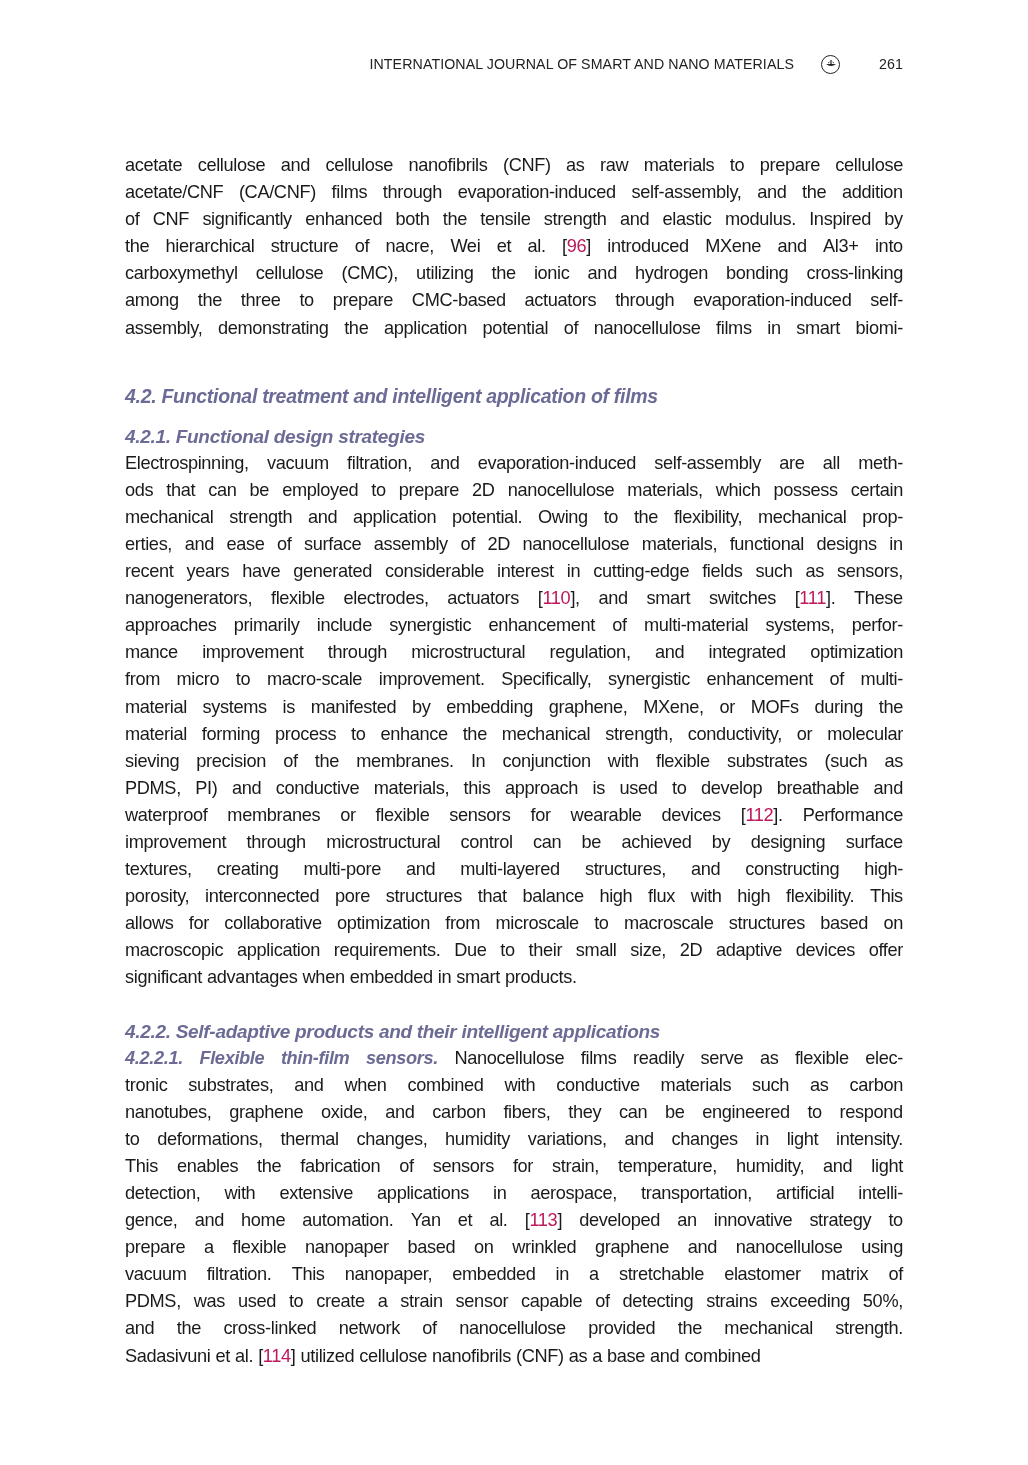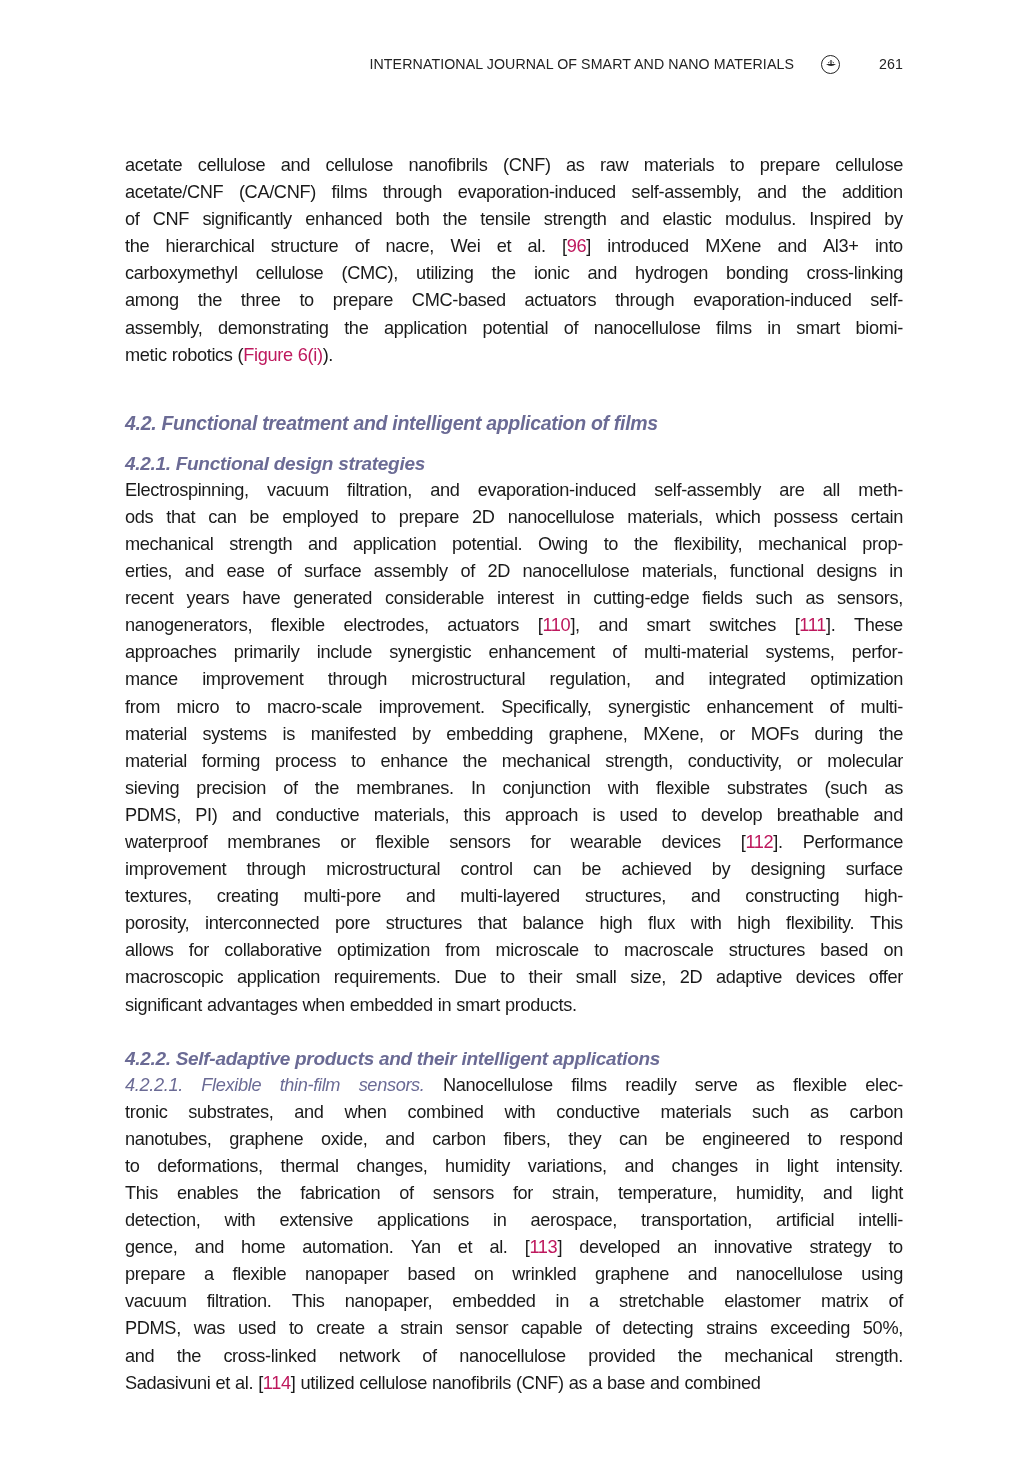--- a/index.html
+++ b/index.html
@@ -32,21 +32,21 @@
     .line.last .w { margin-right: 5px; }
     .link { color: #be185d; }
     .h2 {
       font-size: 19.5px; font-style: italic; font-weight: bold; color: #6b6b95;
       height: 28px; line-height: 28px; letter-spacing: -0.3px;
     }
     .h3 {
       font-size: 19px; font-style: italic; color: #6b6b95;
       height: 27px; line-height: 27px; letter-spacing: -0.3px; font-weight: bold;
     }
-    .h4 { font-style: italic; color: #6b6b95; font-weight: normal; }
+    .h4 { font-style: italic; color: #6b6b95; font-weight: bold; }
   </style>
 </head>
 <body>
 
 <div class="running-head">
   <span>INTERNATIONAL JOURNAL OF SMART AND NANO MATERIALS</span>
   <span class="logo">
     <svg viewBox="0 0 12 10">
       <path d="M1 5 Q6 9 11 5 Z" fill="#222"></path>
       <rect x="5.4" y="1" width="1.2" height="4" fill="#222"></rect>
@@ -144,26 +144,20 @@
         <span class="w"><span>the</span></span>
         <span class="w"><span>application</span></span>
         <span class="w"><span>potential</span></span>
         <span class="w"><span>of</span></span>
         <span class="w"><span>nanocellulose</span></span>
         <span class="w"><span>films</span></span>
         <span class="w"><span>in</span></span>
         <span class="w"><span>smart</span></span>
         <span class="w"><span>biomi-</span></span>
       </div>
-      <div class="line last">
-        <span class="w"><span>metic</span></span>
-        <span class="w"><span>robotics</span></span>
-        <span class="w"><span>(</span><span class="link">Figure</span></span>
-        <span class="w"><span class="link">6(i)</span><span>).</span></span>
-      </div>
     </div>
 
   <div style="height:40px"></div>
   <div class="h2">4.2.  Functional treatment and intelligent application of films</div>
   <div style="height:13px"></div>
   <div class="h3">4.2.1.  Functional design strategies</div>
   <div id="p1">
       <div class="line">
         <span class="w"><span>Electrospinning,</span></span>
         <span class="w"><span>vacuum</span></span>

